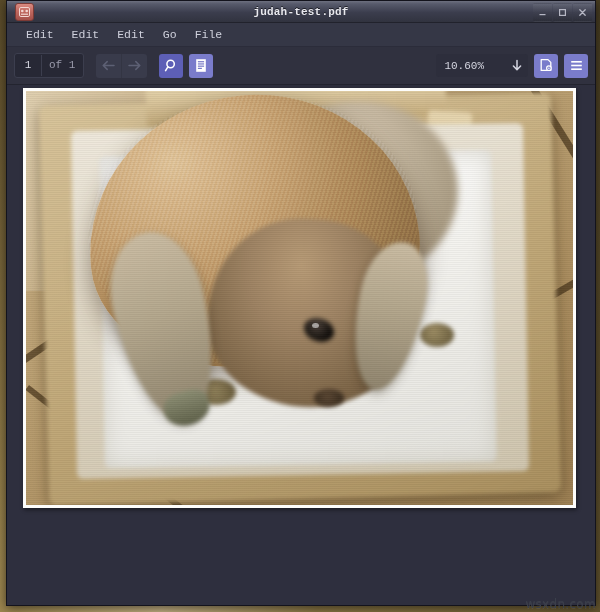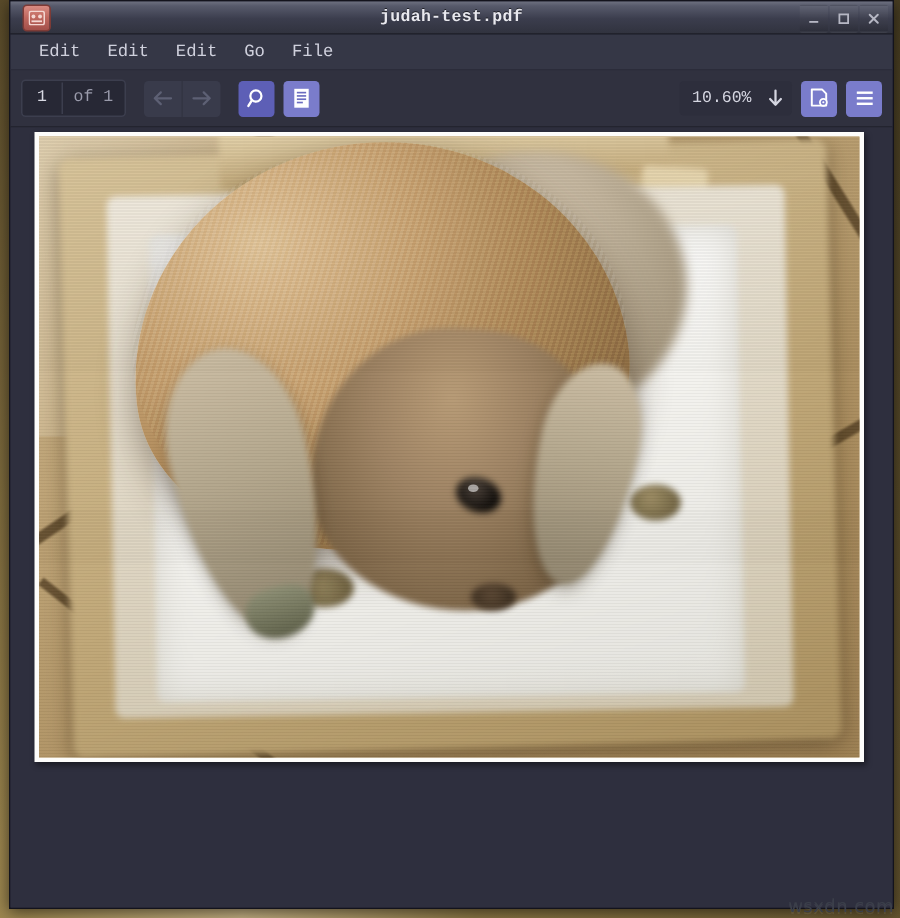--- a/index.html
+++ b/index.html
@@ -181,21 +181,21 @@
   }
   .tbtn.accent { background: #5d5fb6; }
   .tbtn.accent-light { background: #7a7ccb; }
   .tbtn svg { display:block; }
 
   .zoombox {
     display: flex;
     align-items: center;
     height: 23px;
     padding: 0 5px 0 8px;
-    gap: 10px;
+    gap: 27px;
     color: #d5d6e1;
     font-size: 11px;
     background: #2d2e3c;
     border-radius: 3px;
   }
   .zoom-caret { color:#d5d6e1; display:flex; }
   .zoom-caret svg{display:block}
 
   
   #docview {

